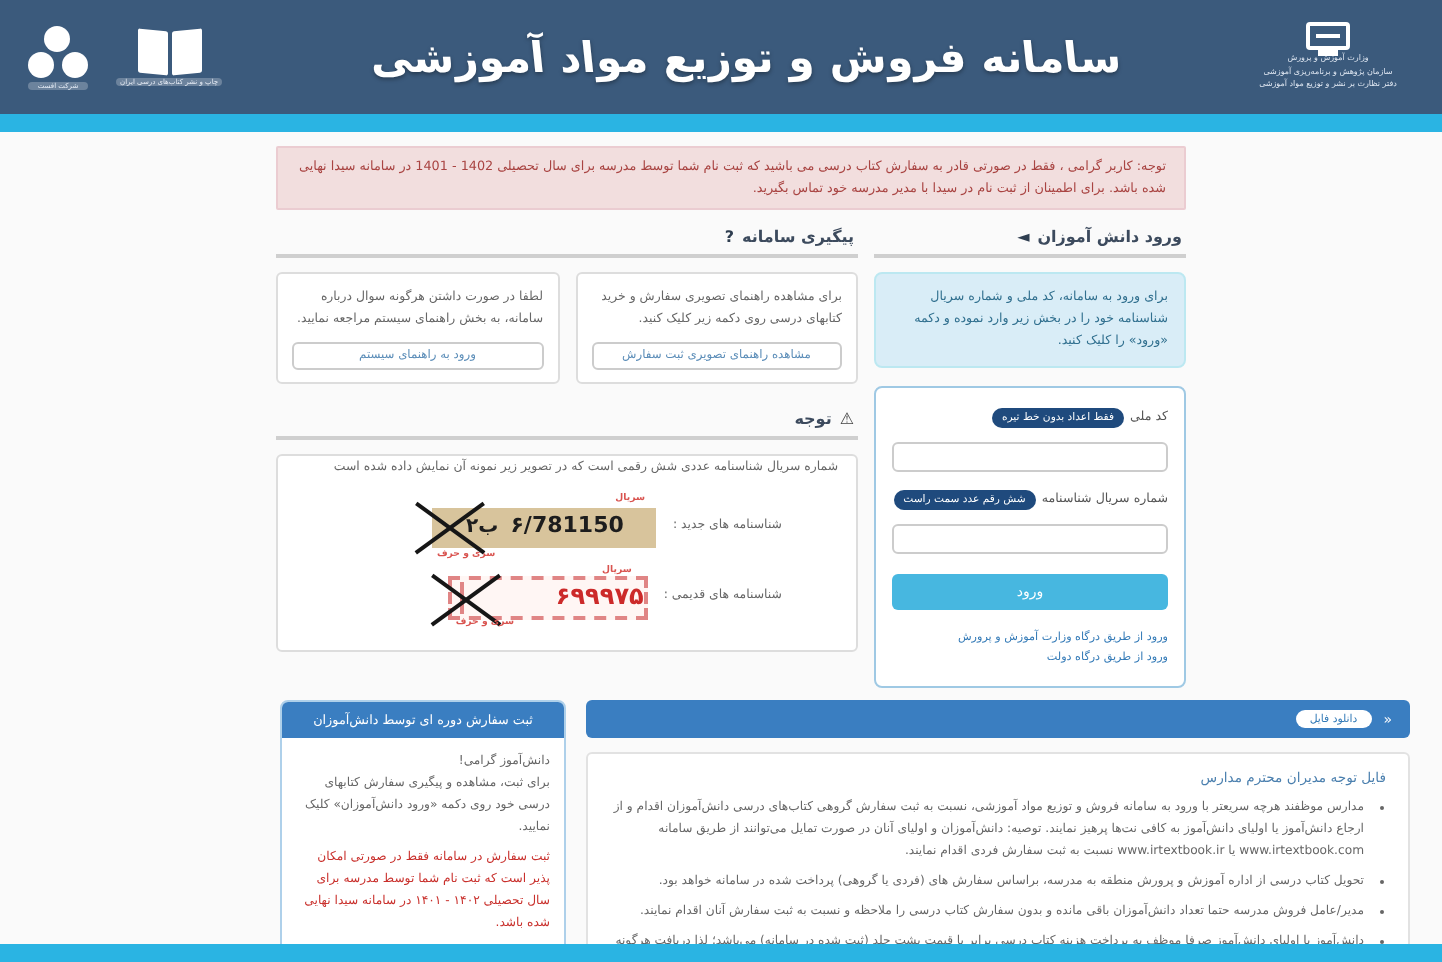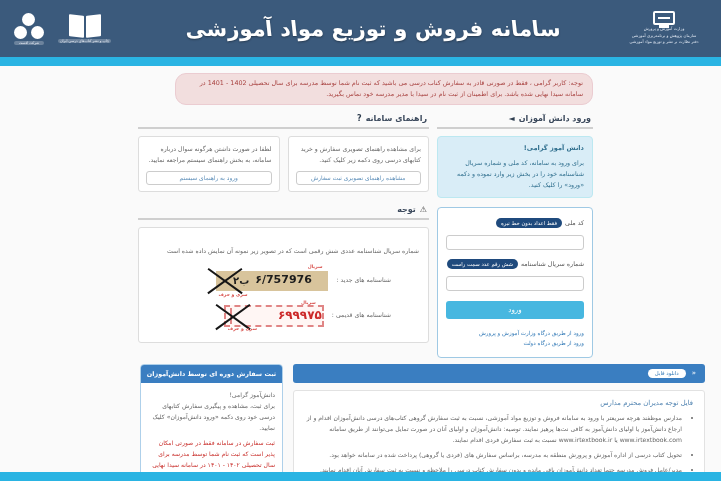--- a/index.html
+++ b/index.html
@@ -29,22 +29,22 @@
   .book-shape { width:34px; height:22px; margin:0 auto; display:flex; }
   .book-shape i { flex:1; background:#fff; margin:0 1px; transform:skewY(-6deg); border-radius:1px; }
   .book-shape i:last-child { transform:skewY(6deg); }
   .circles { width:30px; height:26px; position:relative; margin:0 auto; }
   .circles i { position:absolute; width:13px; height:13px; background:#fff; border-radius:50%; }
   .circles i:nth-child(1){ top:0; left:8px; }
   .circles i:nth-child(2){ bottom:0; left:0; }
   .circles i:nth-child(3){ bottom:0; right:0; }
   .strip { height:9px; background:#2ab4e3; }
   
-  .notice { width:418px; margin:7px 128px 6px auto; background:#f2dede;
-            border:1px solid #ebccd1; border-radius:11px; color:#a94442;
+  .notice { width:455px; margin:7px 128px 6px auto; background:#f2dede;
+            border:1px solid #ebccd1; border-radius:1px; color:#a94442;
             font-size:6.4px; line-height:1.7; padding:4px 9px; text-align:right; }
   
   .top { display:flex; gap:8px; width:455px; margin:0 128px 0 auto; align-items:flex-start; }
   .col-login { width:156px; flex:none; }
   .col-guide { flex:1; min-width:0; }
   .sec-title { display:flex; align-items:center; gap:4px; font-size:8px; font-weight:bold;
                color:#3c4a5d; padding:3px 2px 2px; }
   .icn { font-size:8px; color:#2f3e50; font-weight:bold; }
   .icn-warn { color:#444; }
   .sec-hr { border:none; border-top:2px solid #cfcfcf; margin:2px 0 7px; }
@@ -65,21 +65,21 @@
              text-decoration:none; }
   
   .guide-row { display:flex; gap:8px; }
   .g-box { flex:1; border:1px solid #ddd; border-radius:3px; background:#fff;
            padding:6px 7px; font-size:6.2px; color:#666; line-height:1.8; }
   .g-btn { display:block; width:100%; margin-top:6px; background:#fff; border:1px solid #ccc;
            border-radius:3px; color:#5b8db8; font-size:5.9px; padding:3px 2px;
            text-align:center; font-family:inherit; cursor:pointer; }
   .attn-title { margin-top:10px; }
   .serial-box { border:1px solid #ddd; border-radius:3px; background:#fff;
-                padding:18px 9px 9px; font-size:6.2px; color:#666; line-height:1.7; }
+                padding:1px 9px 9px; font-size:6.2px; color:#666; line-height:1.7; }
   .cert-row { display:flex; align-items:center; gap:8px; margin:14px 28px 6px 0; }
   .cert-lbl { font-size:6.2px; color:#666; white-space:nowrap; }
   .cert { position:relative; display:flex; align-items:center; justify-content:center; }
   .cert-new { width:112px; height:20px; background:#d8c49c; color:#1d1d1d;
               font-size:11px; font-weight:bold; gap:6px; }
   .cert-old { width:100px; height:22px; border:2px dashed #e08585; background:#fff6f4;
               color:#cc2a2a; font-size:12px; font-weight:bold; letter-spacing:2px;gap:40px; }
   .series { font-size:10px; }
   .series-old { width:14px; height:16px; border-left:2px solid #e08585; margin-left:4px; }
   .xline { position:absolute; width:42px; height:2.4px; background:#161616; top:9px; }
@@ -99,21 +99,21 @@
           font-size:5.4px; font-weight:normal; border:none; font-family:inherit; cursor:pointer; }
   .admin-box { border:1px solid #e2e2e2; border-radius:3px; background:#fff;
                margin-top:7px; padding:7px 11px; }
   .admin-title { color:#4a7fae; font-size:6.8px; margin:1px 0 6px; }
   .admin-box ul { padding-right:11px; }
   .admin-box li { font-size:6.1px; color:#666; line-height:1.8; margin-bottom:4px; text-align:right; }
   
   .side-col { width:143px; flex:none; }
   .panel { border:1px solid #aed0ea; border-radius:4px; background:#fff;
            overflow:hidden; margin-bottom:11px; }
-  .panel-h { background:#3a7ec1; color:#fff; font-size:6.4px; font-weight:bold;
+  .panel-h { background:#3a7ec1; color:#fff; font-size:6.4px; font-weight:normal;
              text-align:center; padding:5px 2px; }
   .panel-b { padding:7px 7px 8px; font-size:6.1px; color:#666; line-height:1.8; text-align:right; }
   .warn-text { color:#c9302c; margin-top:4px; }
   .footer { position:absolute; bottom:0; left:0; right:0; height:9px; background:#2ab4e3; }
 </style>
 </head>
 <body>
 
 <div class="page">
 
@@ -149,21 +149,20 @@
 
   <div class="top">
 
     <section class="col-login">
       <div class="sec-title">
         <span>ورود دانش آموزان</span>
         <span class="icn">◄</span>
       </div>
       <hr class="sec-hr">
       <div class="info">
-        <b>دانش آموز گرامی!</b>
         <span>برای ورود به سامانه، کد ملی و شماره سریال شناسنامه خود را در بخش زیر وارد نموده و دکمه «ورود» را کلیک کنید.</span>
       </div>
       <div class="form-box">
         <div class="lbl-row">
           <span>کد ملی</span>
           <span class="badge">فقط اعداد بدون خط تیره</span>
         </div>
         <input class="txt" type="text" style="">
         <div class="lbl-row">
           <span>شماره سریال شناسنامه</span>
@@ -173,21 +172,21 @@
         <button class="btn-login">ورود</button>
         <div class="links">
           <a href="#">ورود از طریق درگاه وزارت آموزش و پرورش</a>
           <a href="#">ورود از طریق درگاه دولت</a>
         </div>
       </div>
     </section>
 
     <section class="col-guide">
       <div class="sec-title">
-        <span>راهنمای سامانه</span>
+        <span>پیگیری سامانه</span>
         <span class="icn">?</span>
       </div>
       <hr class="sec-hr">
       <div class="guide-row">
         <div class="g-box">
           <span>برای مشاهده راهنمای تصویری سفارش و خرید کتابهای درسی روی دکمه زیر کلیک کنید.</span>
           <button class="g-btn">مشاهده راهنمای تصویری ثبت سفارش</button>
         </div>
         <div class="g-box">
           <span>لطفا در صورت داشتن هرگونه سوال درباره سامانه، به بخش راهنمای سیستم مراجعه نمایید.</span>
@@ -199,21 +198,21 @@
         <span>توجه</span>
       </div>
       <hr class="sec-hr">
       <div class="serial-box">
         <div>شماره سریال شناسنامه عددی شش رقمی است که در تصویر زیر نمونه آن نمایش داده شده است</div>
         <div class="cert-row">
           <span class="cert-lbl">شناسنامه های جدید :</span>
           <div class="cert cert-new" dir="ltr">
             <span class="cap cap-top">سریال</span>
             <span class="series">۲ب</span>
-            <span class="digits">۶/757976</span>
+            <span class="digits">۶/781150</span>
             <span class="xline x1"></span>
             <span class="xline x2"></span>
             <span class="cap cap-bottom">سری و حرف</span>
           </div>
         </div>
         <div class="cert-row">
           <span class="cert-lbl">شناسنامه های قدیمی :</span>
           <div class="cert cert-old" dir="ltr">
             <span class="cap cap-top">سریال</span>
             <span class="series-old"></span>

